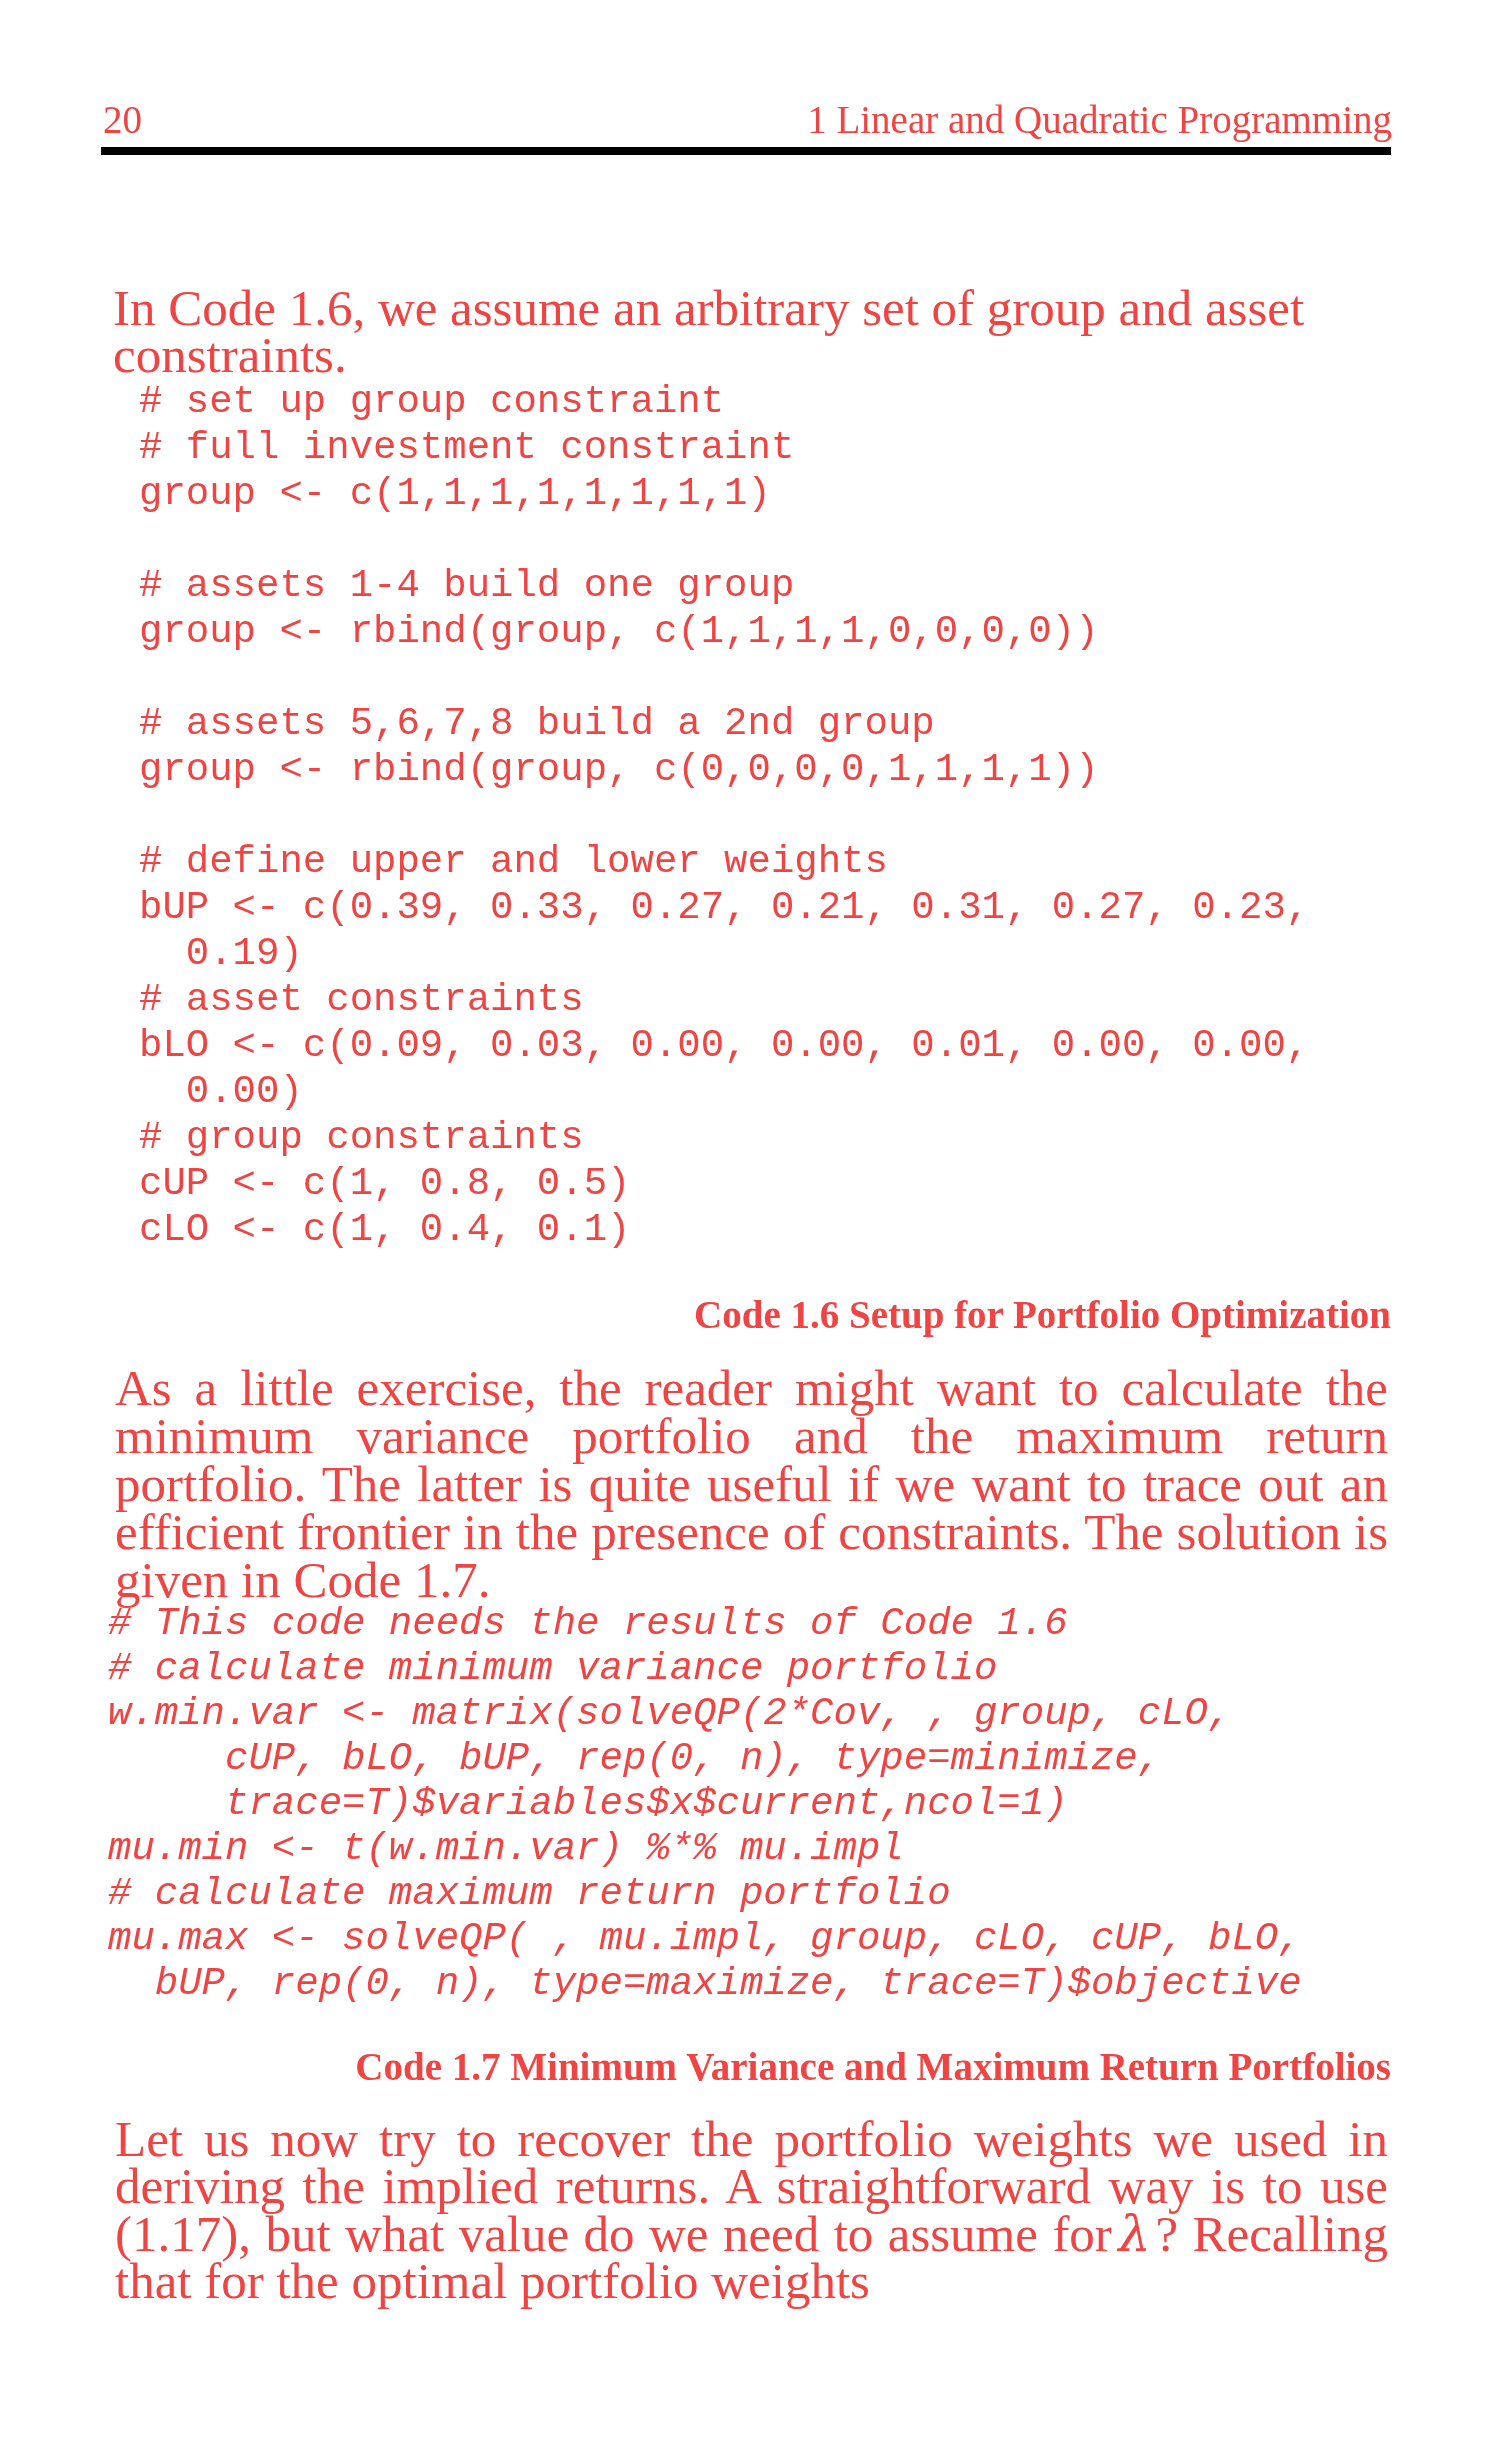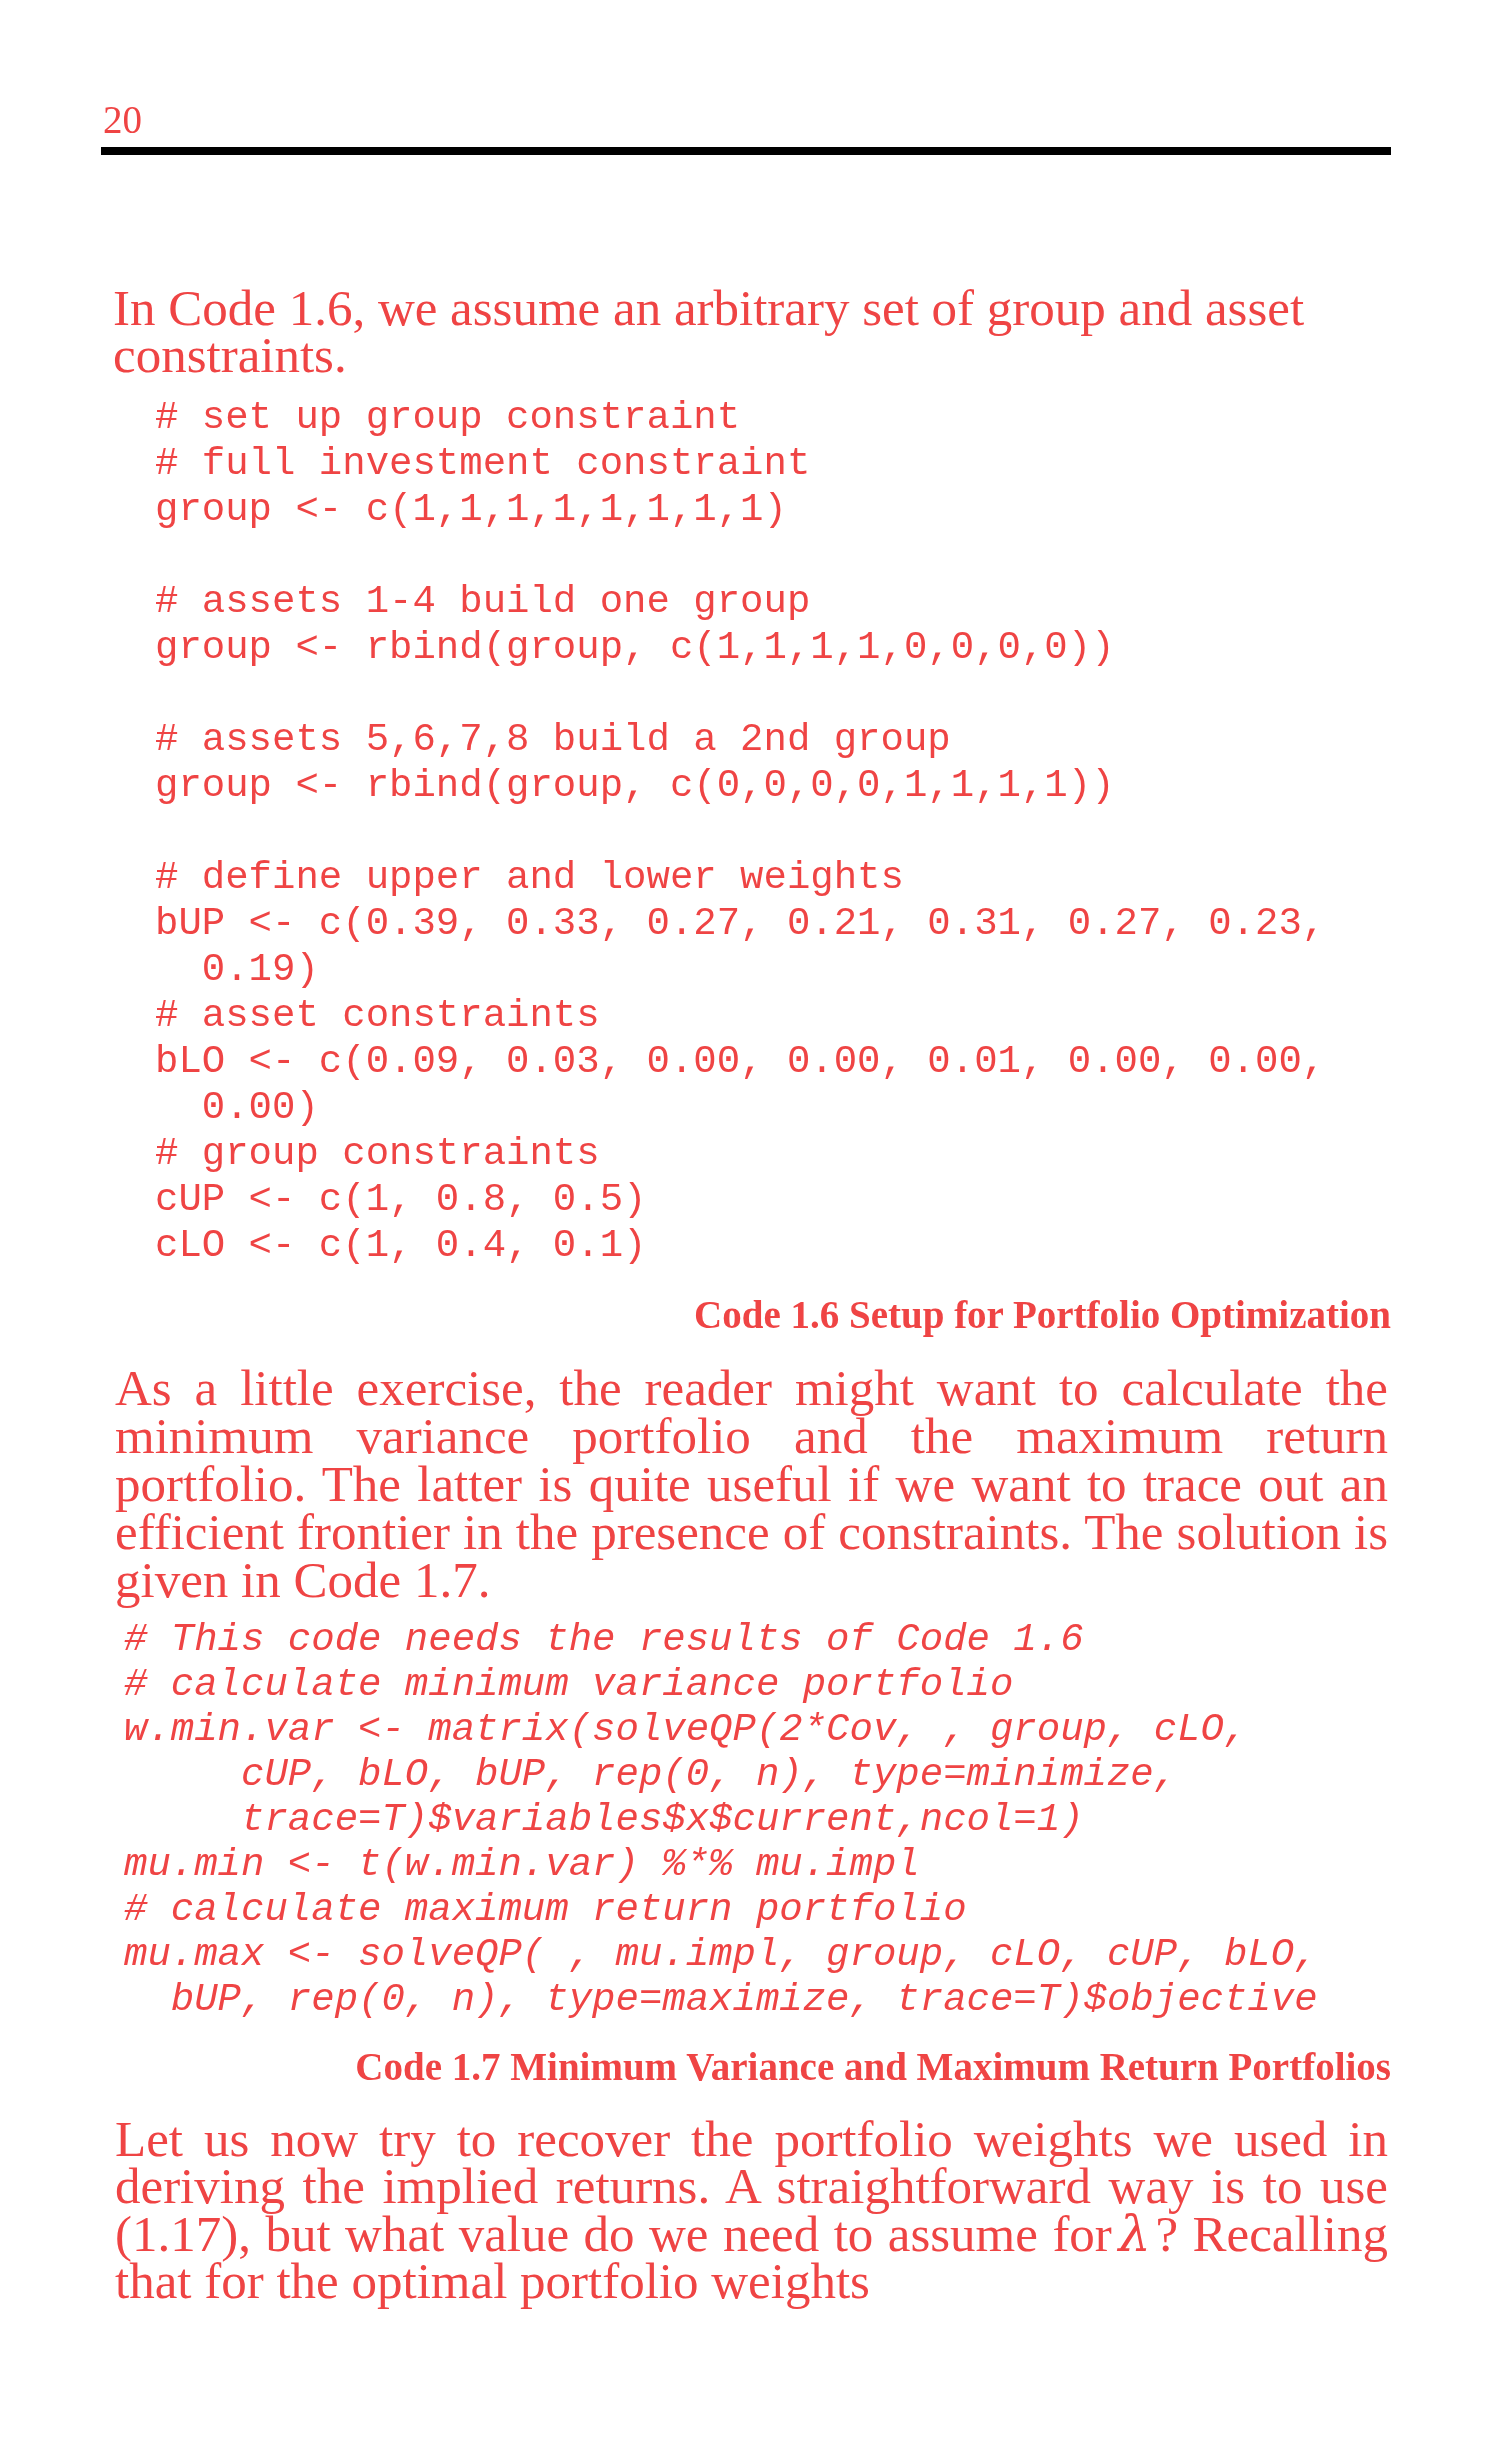--- a/index.html
+++ b/index.html
@@ -52,21 +52,21 @@
     top: 1364px;
     line-height: 48px;
     text-align: justify;
   }
   .p-closing {
     top: 2116px;
     text-align: justify;
   }
   .code {
     position: absolute;
-    margin: 16px;
+    margin: 0;
     font-family: "Liberation Mono", "DejaVu Sans Mono", monospace;
     font-size: 39px;
     white-space: pre;
   }
   .code-1-6 {
     left: 139px;
     top: 379px;
     line-height: 46px;
   }
   .code-1-7 {
@@ -93,20 +93,21 @@
     padding: 0 4.7px 0 6.6px;
   }
 </style>
 </head>
 <body>
 
 <div class="page">
 
   <span class="header-num">20</span>
 
+  <span class="header-title">1 Linear and Quadratic Programming</span>
 
   <div class="rule"></div>
 
   <p class="body-par p-intro">In Code 1.6, we assume an arbitrary set of group and asset constraints.</p>
 
   <pre class="code code-1-6"># set up group constraint
 # full investment constraint
 group &lt;- c(1,1,1,1,1,1,1,1)
 
 # assets 1-4 build one group

